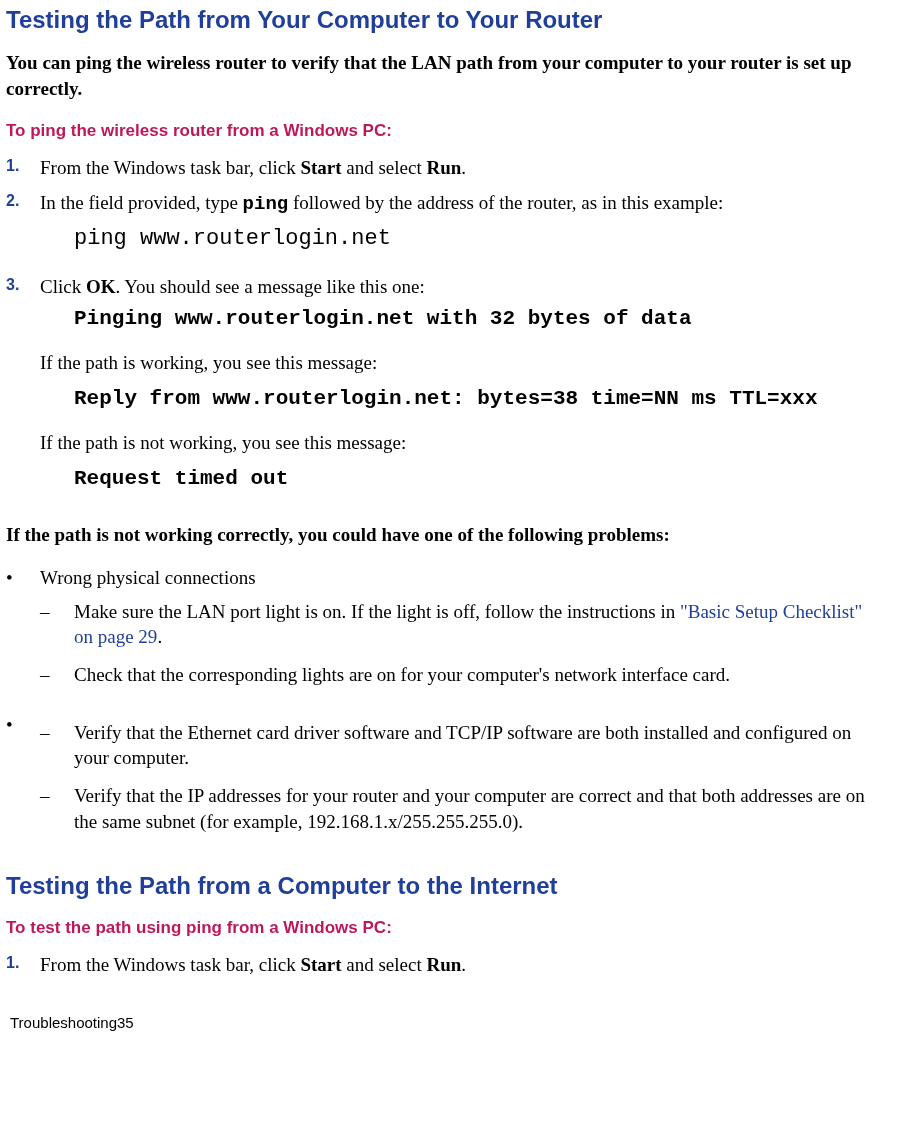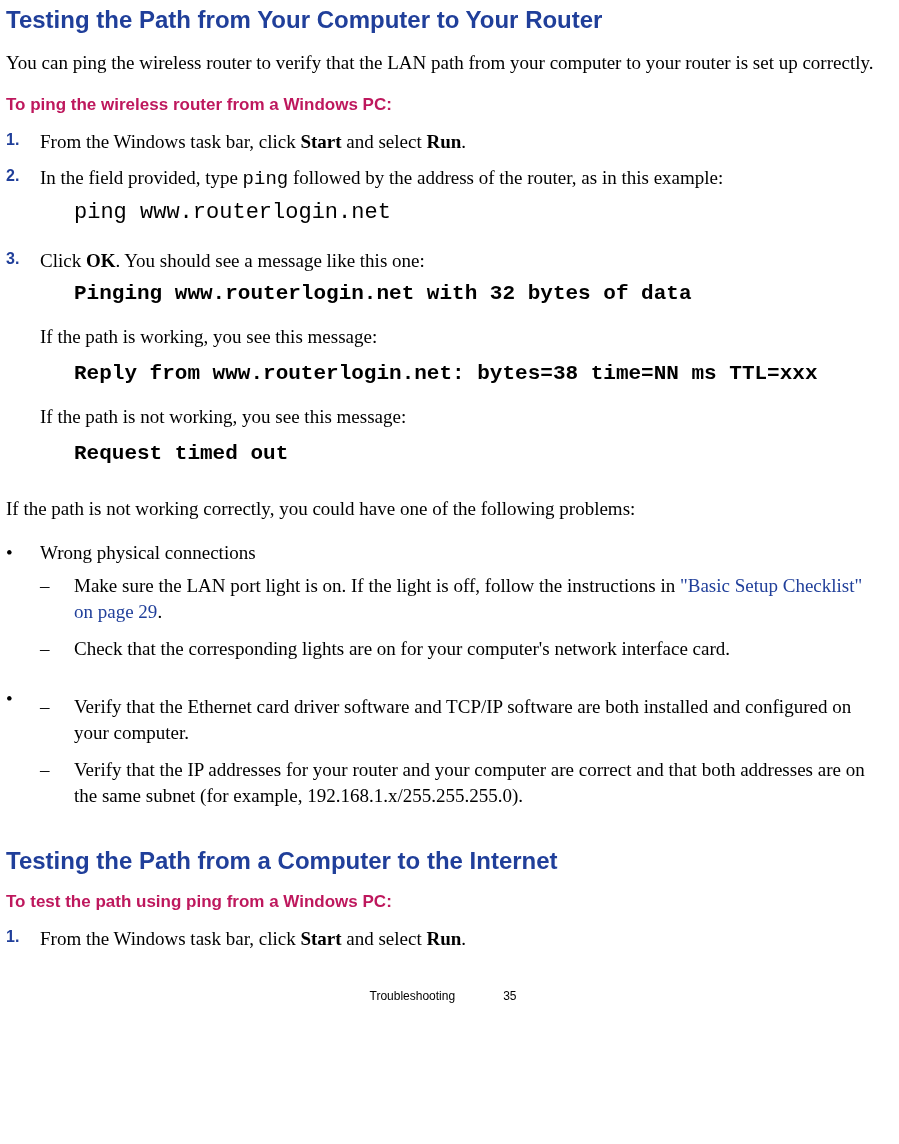--- a/index.html
+++ b/index.html
@@ -17,20 +17,21 @@
     }
     h2 {
       font-family: Arial, Helvetica, sans-serif;
       font-size: 24px;
       font-weight: bold;
       color: #203f9a;
       margin: 0 0 14px 0;
     }
     .para {
       margin: 0 0 18px 0;
+      font-weight: bold;
     }
     .subhead {
       font-family: Arial, Helvetica, sans-serif;
       font-size: 17px;
       font-weight: bold;
       color: #be185d;
       margin: 6px 0 12px 0;
     }
     .list {
       margin: 0 0 18px 0;
@@ -47,20 +48,21 @@
       width: 34px;
       flex-shrink: 0;
     }
     .num-body {
       flex: 1;
     }
     .bold { font-weight: bold; }
     .code-inline {
       font-family: "Courier New", Courier, monospace;
       font-size: 19px;
+      font-weight: bold;
     }
     .code-block {
       font-family: "Courier New", Courier, monospace;
       font-size: 22px;
       margin: 6px 0 10px 34px;
     }
     .code-block-bold {
       font-family: "Courier New", Courier, monospace;
       font-size: 21px;
       font-weight: bold;
@@ -85,27 +87,26 @@
     .dash-marker {
       width: 34px;
       flex-shrink: 0;
     }
     .dash-body { flex: 1; }
     .link {
       color: #203f9a;
     }
     .footer {
       display: flex;
-      justify-content: center;
-      font-family: Arial, Helvetica, sans-serif;
-      font-size: 12px;
+      justify-content: flex-start;
+      font-family: Arial, Helvetica, sans-serif;
+      font-size: 15px;
       color: #000;
       margin-top: 36px;
       padding: 0 4px;
-      gap: 48px;
     }
   </style>
 </head>
 <body>
 
 <div class="page">
 
   <h2>Testing the Path from Your Computer to Your Router</h2>
 
   <p class="para">You can ping the wireless router to verify that the LAN path from your computer to your router is set up correctly.</p>

